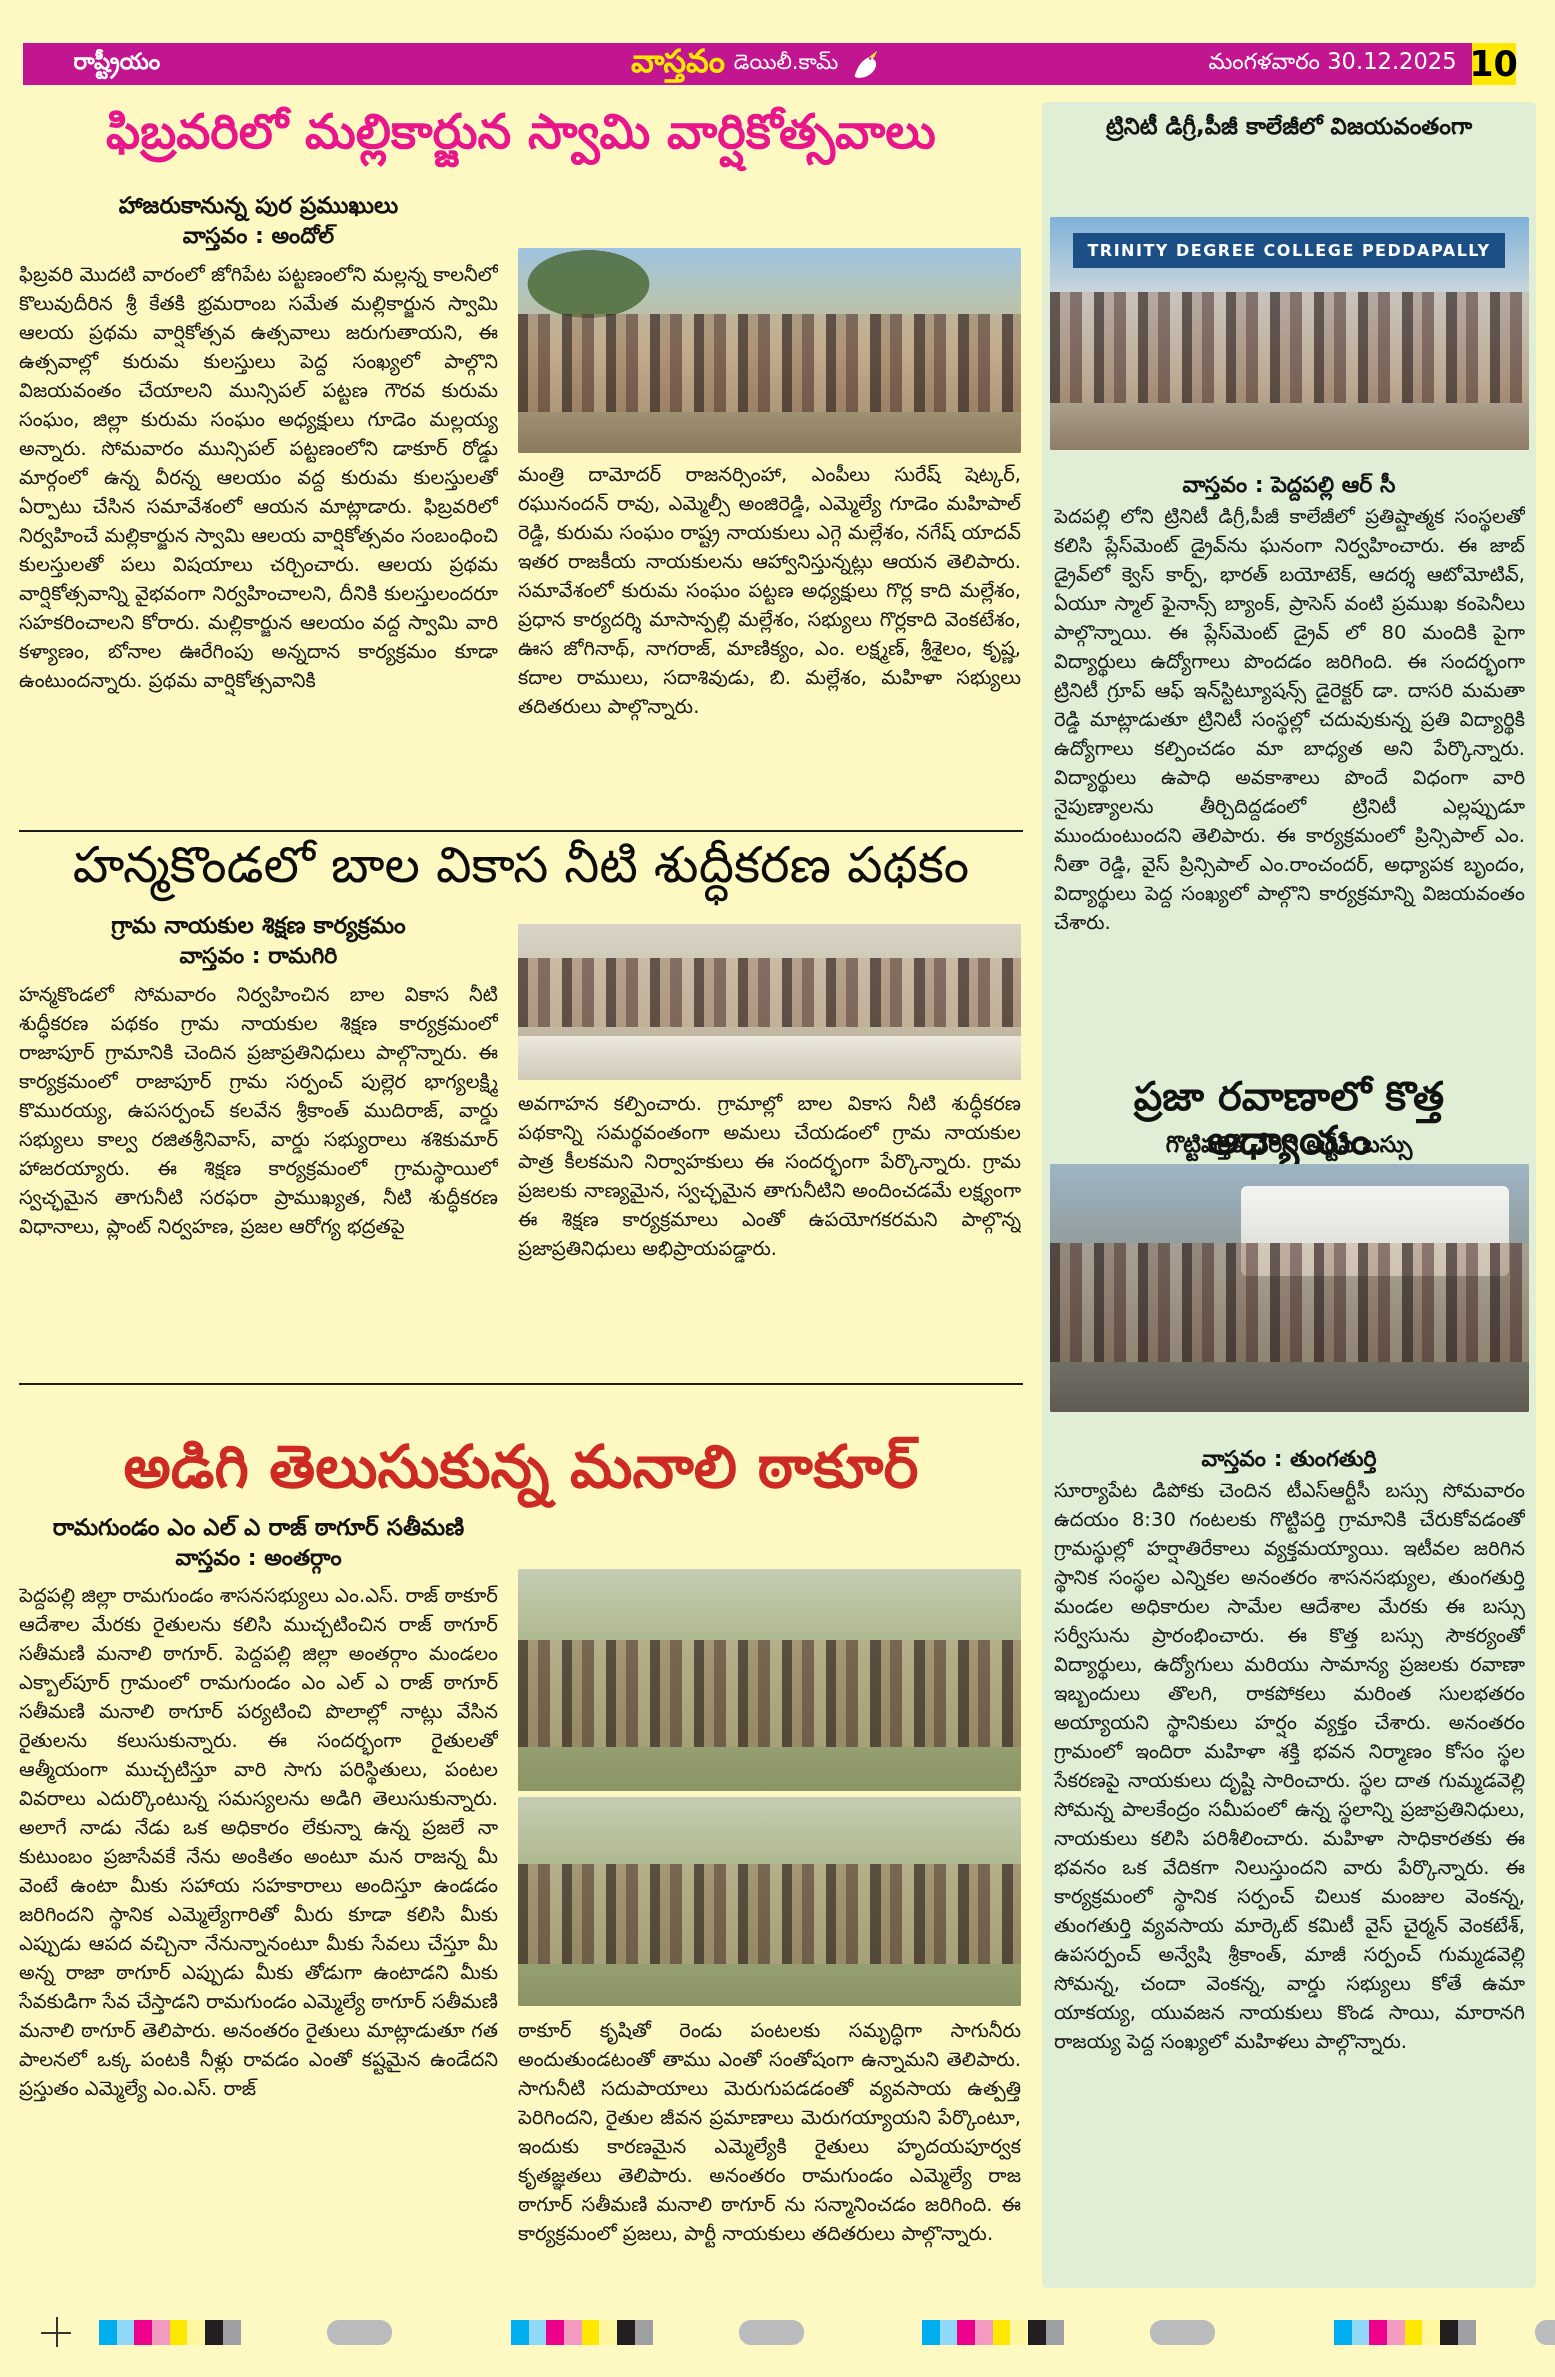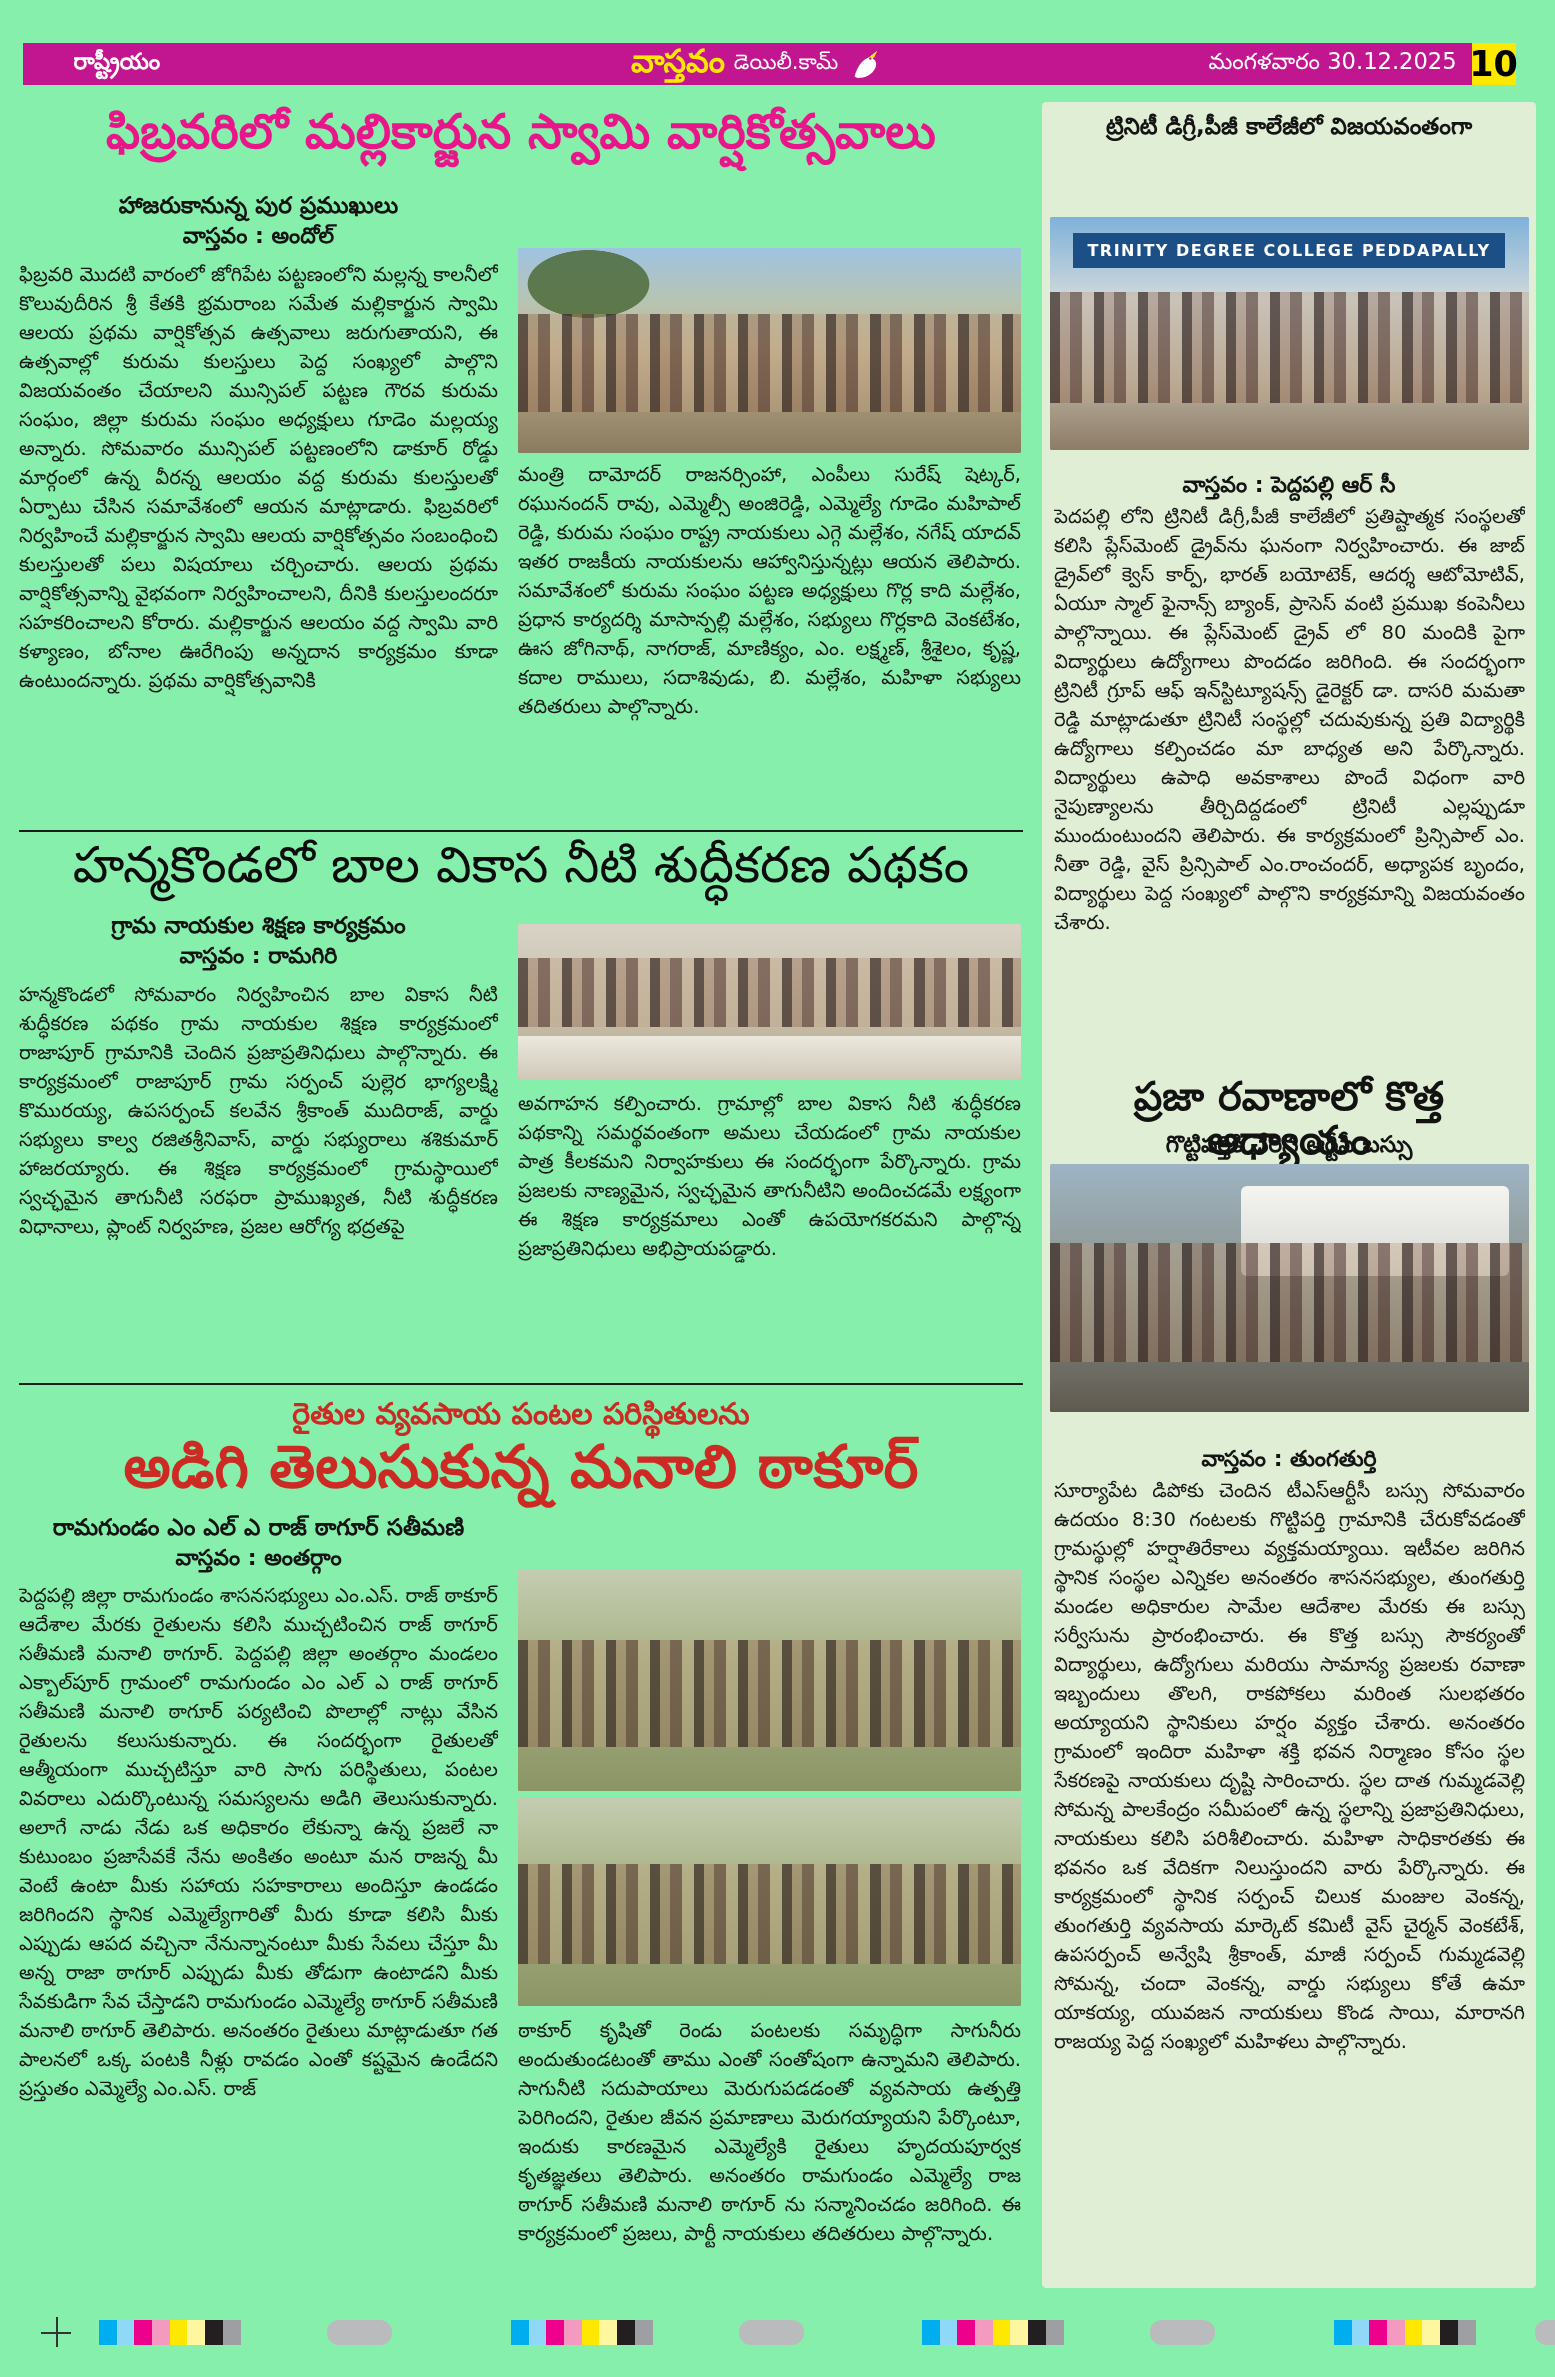--- a/index.html
+++ b/index.html
@@ -1,16 +1,16 @@
 <!DOCTYPE html>
 <html style="font-size:12px"><head>
 <meta charset="utf-8">
 <style>
   html,body{margin:0;padding:0;background:#ffffff;}
-  .page{position:relative;width:1555px;height:2377px;background:#86efac;
+  .page{position:relative;width:1555px;height:2377px;background:#fef9c3;
         font-family:"DejaVu Sans",sans-serif;color:#111;overflow:hidden;}
 
   
   .topbar{position:absolute;left:22.6px;top:43px;width:1493px;height:42px;
           background:#c21690;display:flex;align-items:center;color:#fff;}
   .topbar .section{margin-left:51px;font-size:22.6px;font-weight:bold;}
   .brand{position:absolute;left:50%;top:0;height:42px;transform:translateX(-55%);
          display:flex;align-items:center;gap:9px;white-space:nowrap;}
   .brand .main{color:#ffe800;font-size:32px;font-weight:bold;}
   .brand .suffix{color:#fff;font-size:21px;}
@@ -104,21 +104,20 @@
   <div class="abs centered subhead" style="left:19px;top:912px;width:479px;">గ్రామ నాయకుల శిక్షణ కార్యక్రమం</div>
   <div class="abs centered byline" style="left:19px;top:943px;width:479px;">వాస్తవం : రామగిరి</div>
   <div class="abs bodytext" style="left:19px;top:980px;width:479px;height:375px;">హన్మకొండలో సోమవారం నిర్వహించిన బాల వికాస నీటి శుద్ధీకరణ పథకం గ్రామ నాయకుల శిక్షణ కార్యక్రమంలో రాజాపూర్ గ్రామానికి చెందిన ప్రజాప్రతినిధులు పాల్గొన్నారు. ఈ కార్యక్రమంలో రాజాపూర్ గ్రామ సర్పంచ్ పుల్లెర భాగ్యలక్ష్మి కొమురయ్య, ఉపసర్పంచ్ కలవేన శ్రీకాంత్ ముదిరాజ్, వార్డు సభ్యులు కాల్వ రజితశ్రీనివాస్, వార్డు సభ్యురాలు శశికుమార్ హాజరయ్యారు. ఈ శిక్షణ కార్యక్రమంలో గ్రామస్థాయిలో స్వచ్ఛమైన తాగునీటి సరఫరా ప్రాముఖ్యత, నీటి శుద్ధీకరణ విధానాలు, ప్లాంట్ నిర్వహణ, ప్రజల ఆరోగ్య భద్రతపై</div>
   <div class="photo photo--meeting" style="left:518px;top:924px;width:503px;height:156px;">
     <div class="table-band"></div>
   </div>
   <div class="abs bodytext" style="left:518px;top:1089px;width:503px;height:265px;">అవగాహన కల్పించారు. గ్రామాల్లో బాల వికాస నీటి శుద్ధీకరణ పథకాన్ని సమర్థవంతంగా అమలు చేయడంలో గ్రామ నాయకుల పాత్ర కీలకమని నిర్వాహకులు ఈ సందర్భంగా పేర్కొన్నారు. గ్రామ ప్రజలకు నాణ్యమైన, స్వచ్ఛమైన తాగునీటిని అందించడమే లక్ష్యంగా ఈ శిక్షణ కార్యక్రమాలు ఎంతో ఉపయోగకరమని పాల్గొన్న ప్రజాప్రతినిధులు అభిప్రాయపడ్డారు.</div>
 
   <div class="separator" style="top:1383px;"></div>
 
-  <div class="abs centered kicker-red" style="left:19px;top:1396px;width:1004px;">రైతుల వ్యవసాయ పంటల పరిస్థితులను</div>
   <div class="abs centered headline-red" style="left:19px;top:1436px;width:1004px;">అడిగి తెలుసుకున్న మనాలి ఠాకూర్</div>
   <div class="abs centered subhead" style="left:19px;top:1514px;width:479px;">రామగుండం ఎం ఎల్ ఎ రాజ్ ఠాగూర్ సతీమణి</div>
   <div class="abs centered byline" style="left:19px;top:1545px;width:479px;">వాస్తవం : అంతర్గాం</div>
   <div class="abs bodytext" style="left:19px;top:1581px;width:479px;height:709px;">పెద్దపల్లి జిల్లా రామగుండం శాసనసభ్యులు ఎం.ఎస్. రాజ్ ఠాకూర్ ఆదేశాల మేరకు రైతులను కలిసి ముచ్చటించిన రాజ్ ఠాగూర్ సతీమణి మనాలి ఠాగూర్. పెద్దపల్లి జిల్లా అంతర్గాం మండలం ఎక్బాల్‌పూర్ గ్రామంలో రామగుండం ఎం ఎల్ ఎ రాజ్ ఠాగూర్ సతీమణి మనాలి ఠాగూర్ పర్యటించి పొలాల్లో నాట్లు వేసిన రైతులను కలుసుకున్నారు. ఈ సందర్భంగా రైతులతో ఆత్మీయంగా ముచ్చటిస్తూ వారి సాగు పరిస్థితులు, పంటల వివరాలు ఎదుర్కొంటున్న సమస్యలను అడిగి తెలుసుకున్నారు. అలాగే నాడు నేడు ఒక అధికారం లేకున్నా ఉన్న ప్రజలే నా కుటుంబం ప్రజాసేవకే నేను అంకితం అంటూ మన రాజన్న మీ వెంటే ఉంటా మీకు సహాయ సహకారాలు అందిస్తూ ఉండడం జరిగిందని స్థానిక ఎమ్మెల్యేగారితో మీరు కూడా కలిసి మీకు ఎప్పుడు ఆపద వచ్చినా నేనున్నానంటూ మీకు సేవలు చేస్తూ మీ అన్న రాజా ఠాగూర్ ఎప్పుడు మీకు తోడుగా ఉంటాడని మీకు సేవకుడిగా సేవ చేస్తాడని రామగుండం ఎమ్మెల్యే ఠాగూర్ సతీమణి మనాలి ఠాగూర్ తెలిపారు. అనంతరం రైతులు మాట్లాడుతూ గత పాలనలో ఒక్క పంటకి నీళ్లు రావడం ఎంతో కష్టమైన ఉండేదని ప్రస్తుతం ఎమ్మెల్యే ఎం.ఎస్. రాజ్</div>
   <div class="photo photo--field" style="left:518px;top:1569px;width:503px;height:222px;"></div>
   <div class="photo photo--field" style="left:518px;top:1797px;width:503px;height:209px;"></div>
   <div class="abs bodytext" style="left:518px;top:2016px;width:503px;height:274px;">ఠాకూర్ కృషితో రెండు పంటలకు సమృద్ధిగా సాగునీరు అందుతుండటంతో తాము ఎంతో సంతోషంగా ఉన్నామని తెలిపారు. సాగునీటి సదుపాయాలు మెరుగుపడడంతో వ్యవసాయ ఉత్పత్తి పెరిగిందని, రైతుల జీవన ప్రమాణాలు మెరుగయ్యాయని పేర్కొంటూ, ఇందుకు కారణమైన ఎమ్మెల్యేకి రైతులు హృదయపూర్వక కృతజ్ఞతలు తెలిపారు. అనంతరం రామగుండం ఎమ్మెల్యే రాజ ఠాగూర్ సతీమణి మనాలి ఠాగూర్ ను సన్మానించడం జరిగింది. ఈ కార్యక్రమంలో ప్రజలు, పార్టీ నాయకులు తదితరులు పాల్గొన్నారు.</div>
 
   <div class="sidebar">
 

